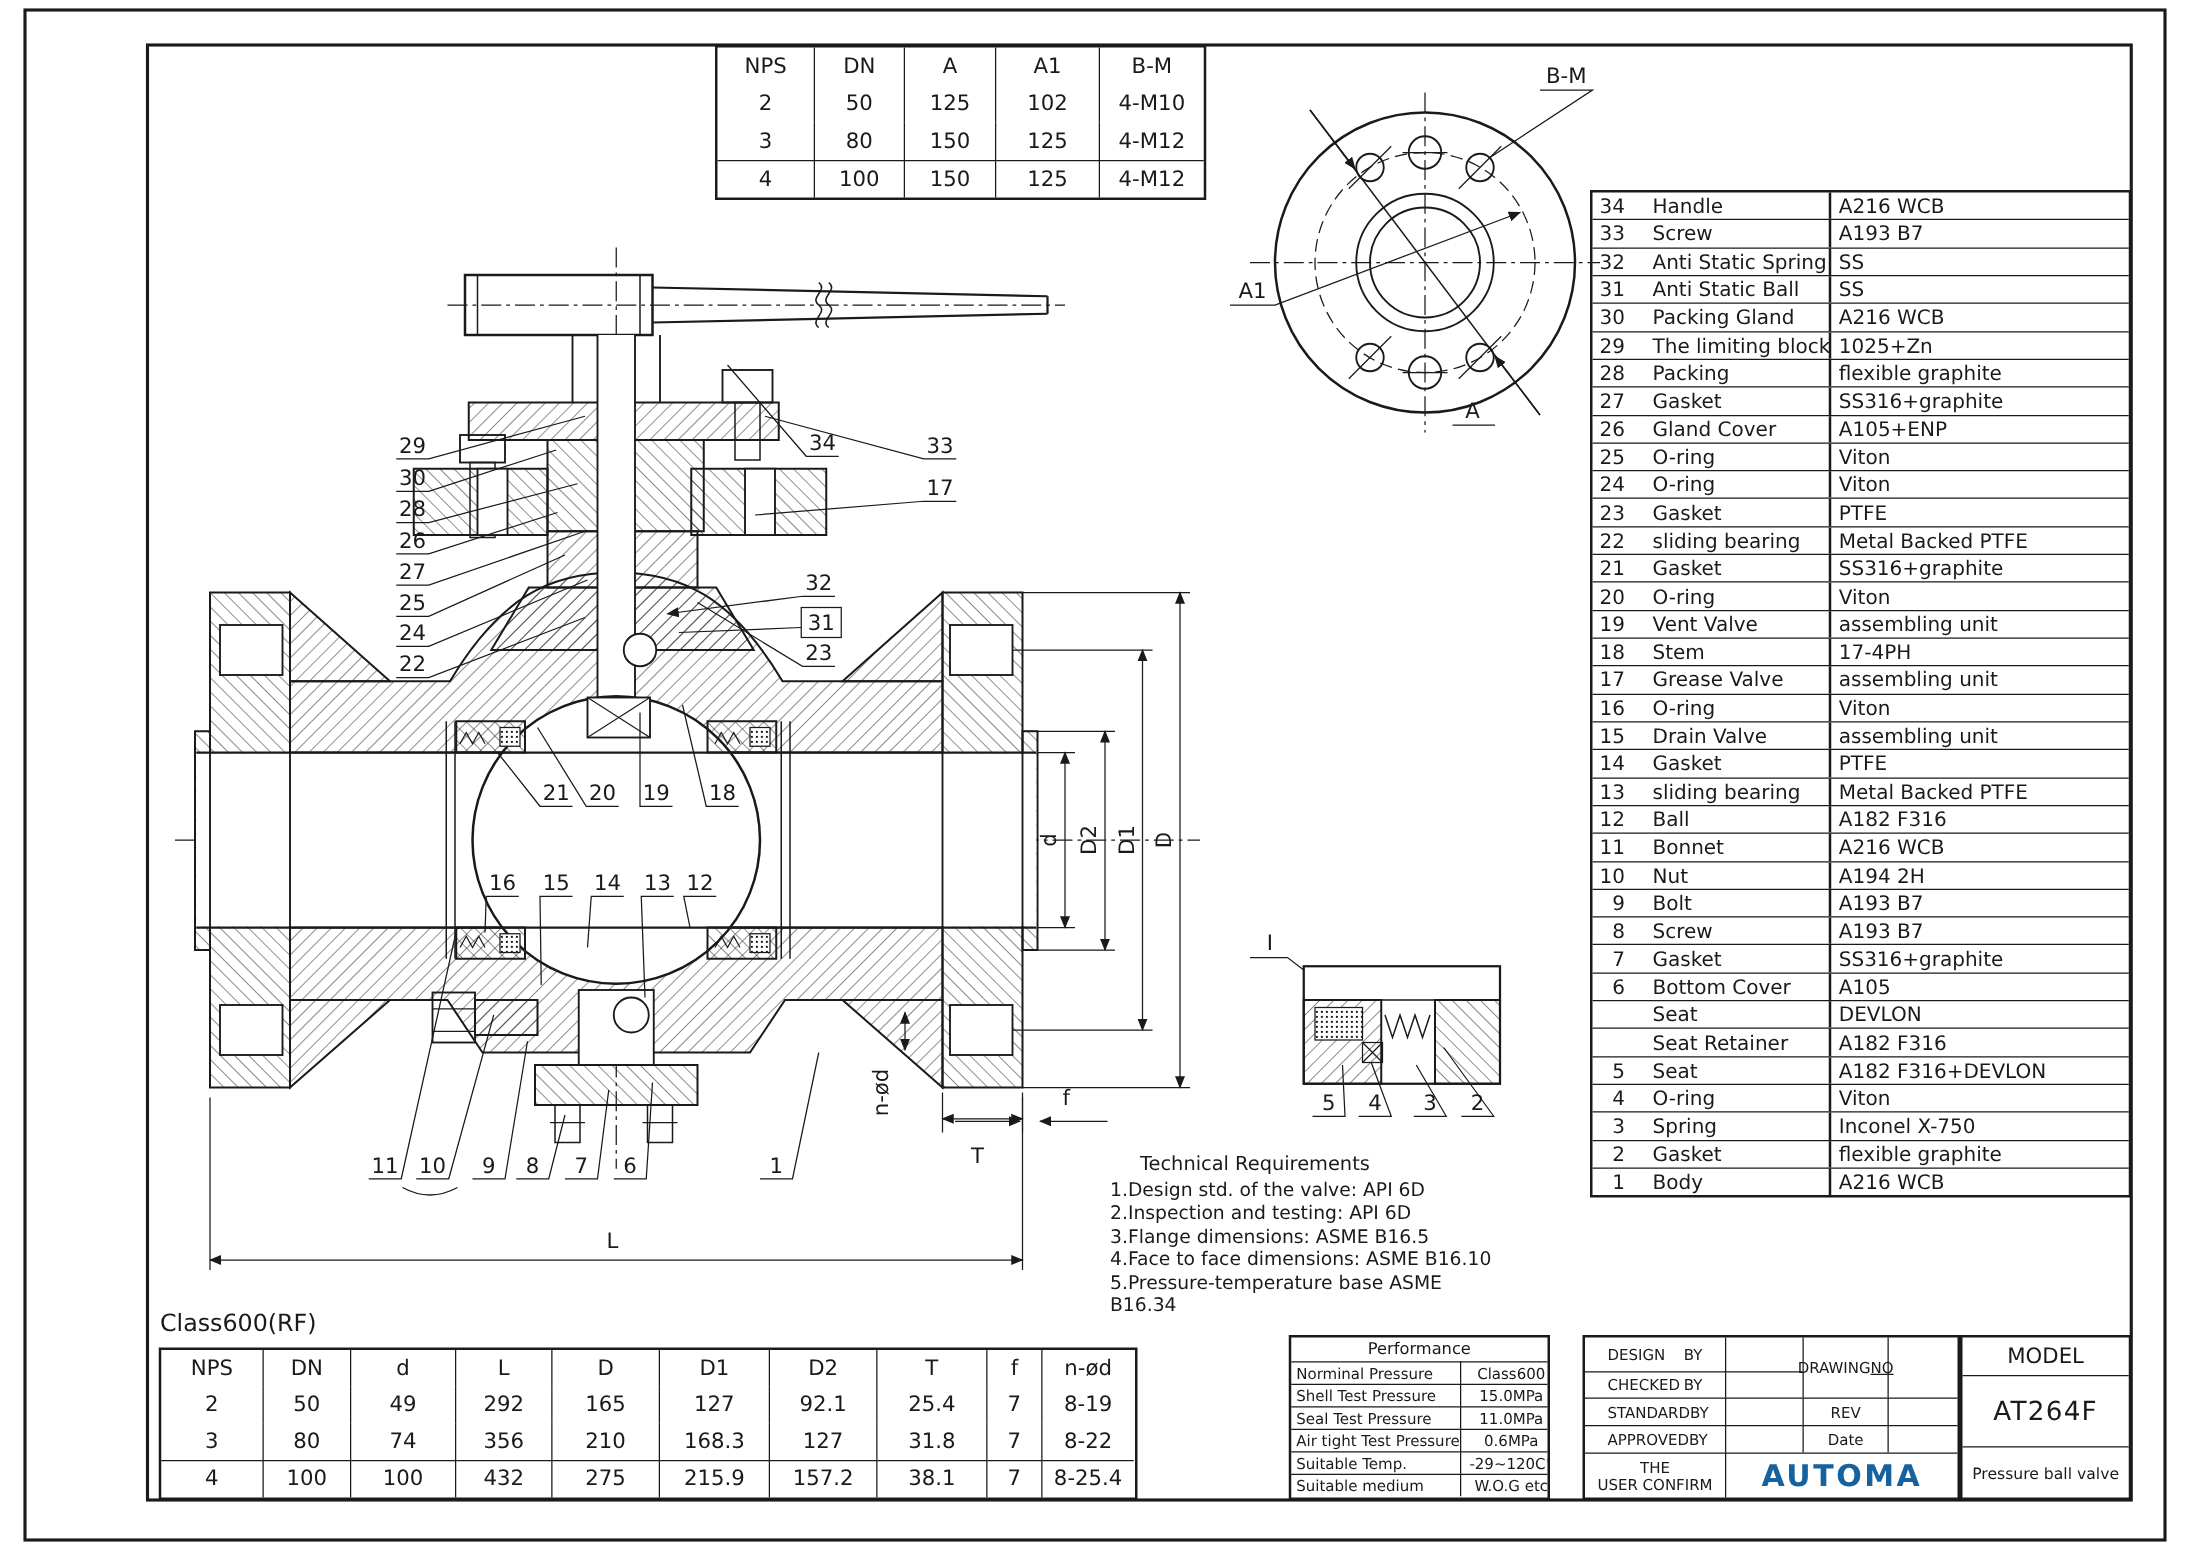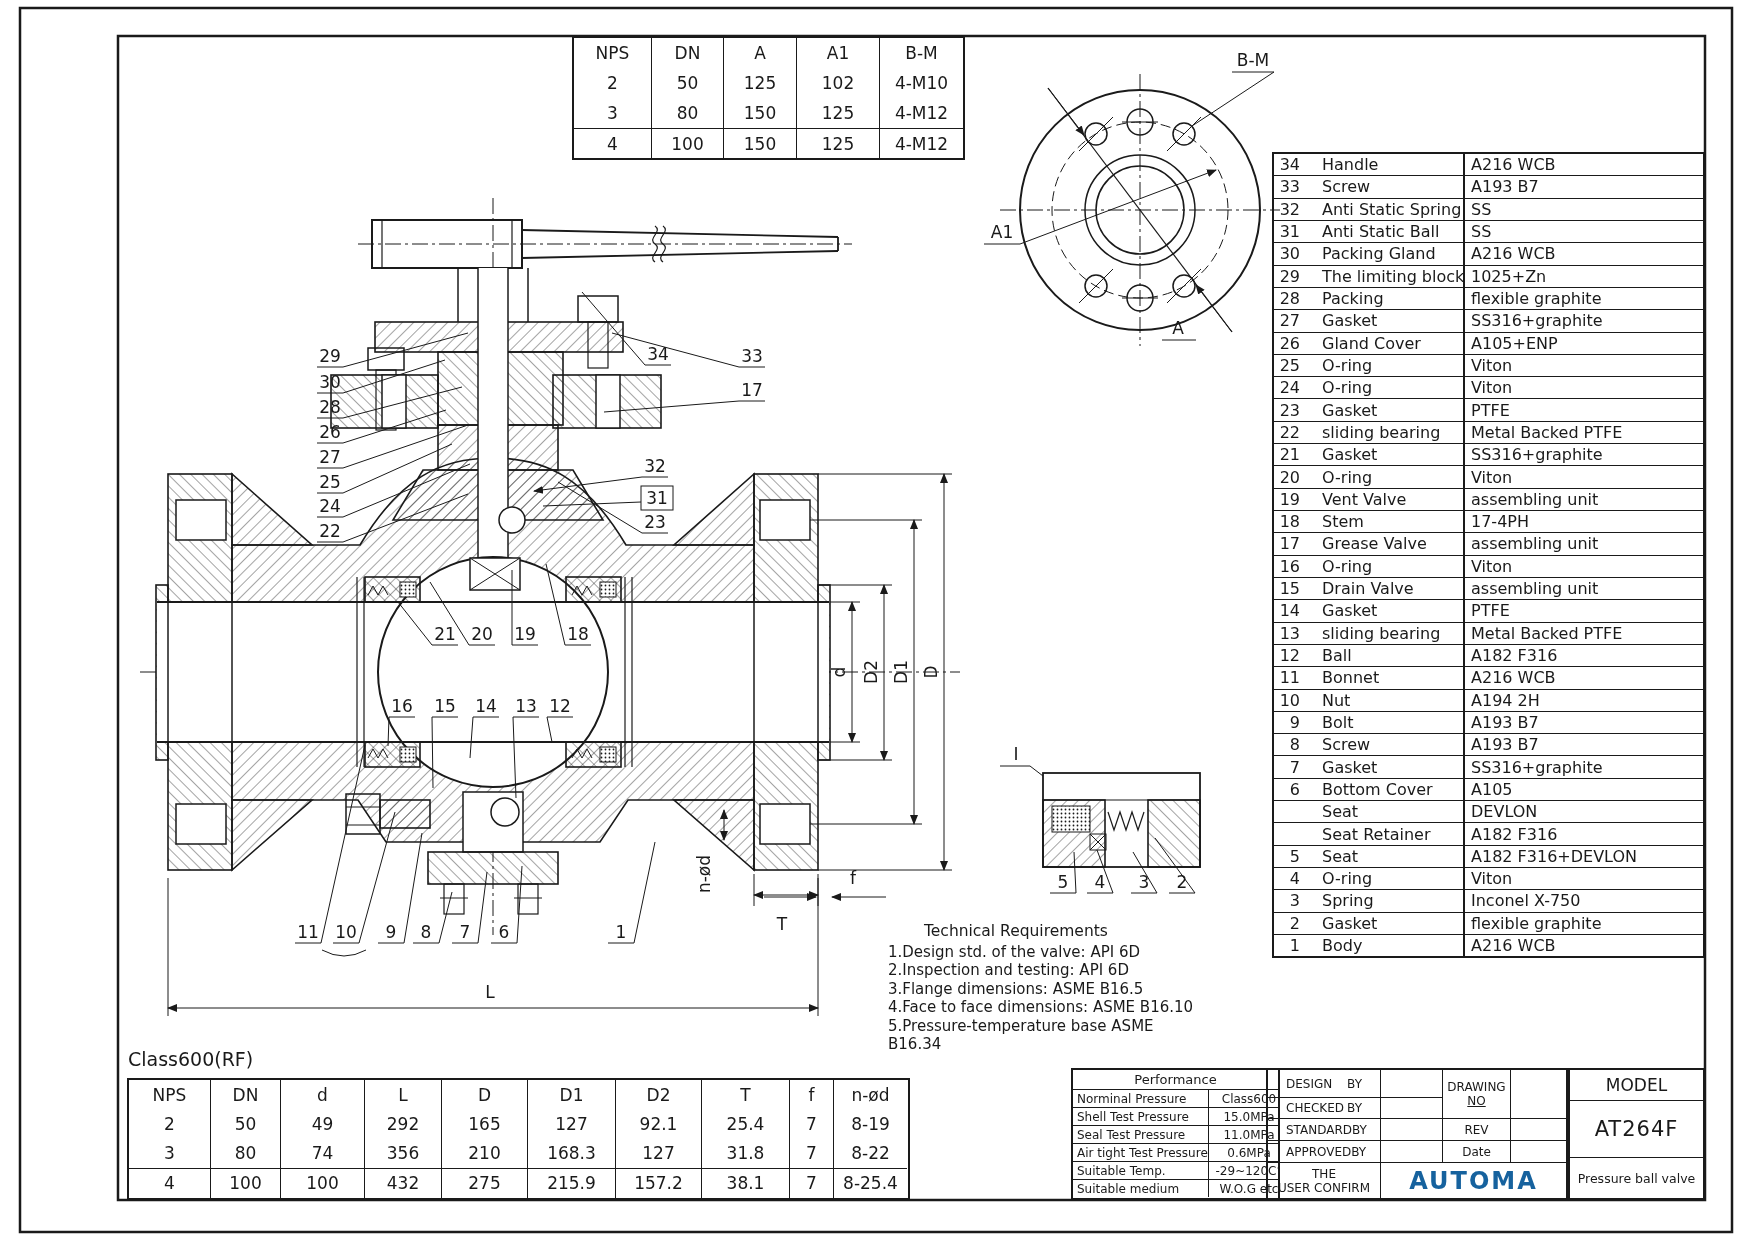--- a/index.html
+++ b/index.html
@@ -38,35 +38,35 @@
   .p-mat{flex:1;padding-left:6px;display:flex;align-items:center;white-space:nowrap}
   
   .dim-table{left:127px;top:1078px;width:783px;height:122px;border:2.4px solid #1a1a1a;
     display:grid;grid-template-columns:82px 70px 84px 77px 86px 88px 86px 88px 44px 73px;
     grid-auto-rows:29.4px;font-size:17px}
   .dim-table .gcell:nth-child(10n){border-right:none}
   .dim-table .sep{border-top:1.6px solid #1a1a1a}
   .class-label{left:128px;top:1048px;font-size:19px}
   
   .tech{left:888px;top:922px;width:320px;font-size:15px;line-height:18.5px}
-  .tech .t-title{margin-left:36px;font-size:15.5px;margin-bottom:2px}
+  .tech .t-title{margin-left:24px;font-size:15.5px;margin-bottom:2px}
   
-  .perf{left:1071px;top:1068px;width:209px;height:132px;border:2px solid #1a1a1a;font-size:12px}
+  .perf{left:1031px;top:1068px;width:209px;height:132px;border:2px solid #1a1a1a;font-size:12px}
   .perf-title{height:19px;display:flex;align-items:center;justify-content:center;font-size:13px}
   .perf-grid{display:grid;grid-template-columns:135px 70px;grid-auto-rows:18px}
   .perf-grid>div{border-top:1.2px solid #1a1a1a;display:flex;align-items:center;padding-left:4px;white-space:nowrap;overflow:hidden}
   .perf-grid>div:nth-child(2n){border-left:1.2px solid #1a1a1a;justify-content:center;padding-left:11px}
   
   .mid{left:1266px;top:1068px;width:302px;height:132px;border:2px solid #1a1a1a;font-size:12px;
     display:grid;grid-template-columns:112px 62px 68px 56px;grid-template-rows:27px 21px 22px 22px 36px}
   .mid>div{display:flex;align-items:center;justify-content:center}
   .bL{border-left:1.4px solid #1a1a1a}.bT{border-top:1.4px solid #1a1a1a}
   .sign{justify-content:space-between !important;padding:0 18px}
   .confirm{flex-direction:column;line-height:14px}
-  .dno{flex-direction:column;line-height:14px}
+  .dno{flex-direction:row;line-height:14px}
   .dno .u{text-decoration:underline}
   .logo{font-size:24px;font-weight:800;letter-spacing:2px;color:#16629e}
   
   .model{left:1568px;top:1068px;width:137px;height:132px;border:2.4px solid #1a1a1a;
     display:flex;flex-direction:column}
   .model>div{display:flex;align-items:center;justify-content:center}
   .m-label{height:30px;font-size:17px}
   .m-value{height:56px;font-size:21px;letter-spacing:1px;border-top:1.6px solid #1a1a1a;border-bottom:1.6px solid #1a1a1a}
   .m-product{flex:1;font-size:12.5px}
 </style>

